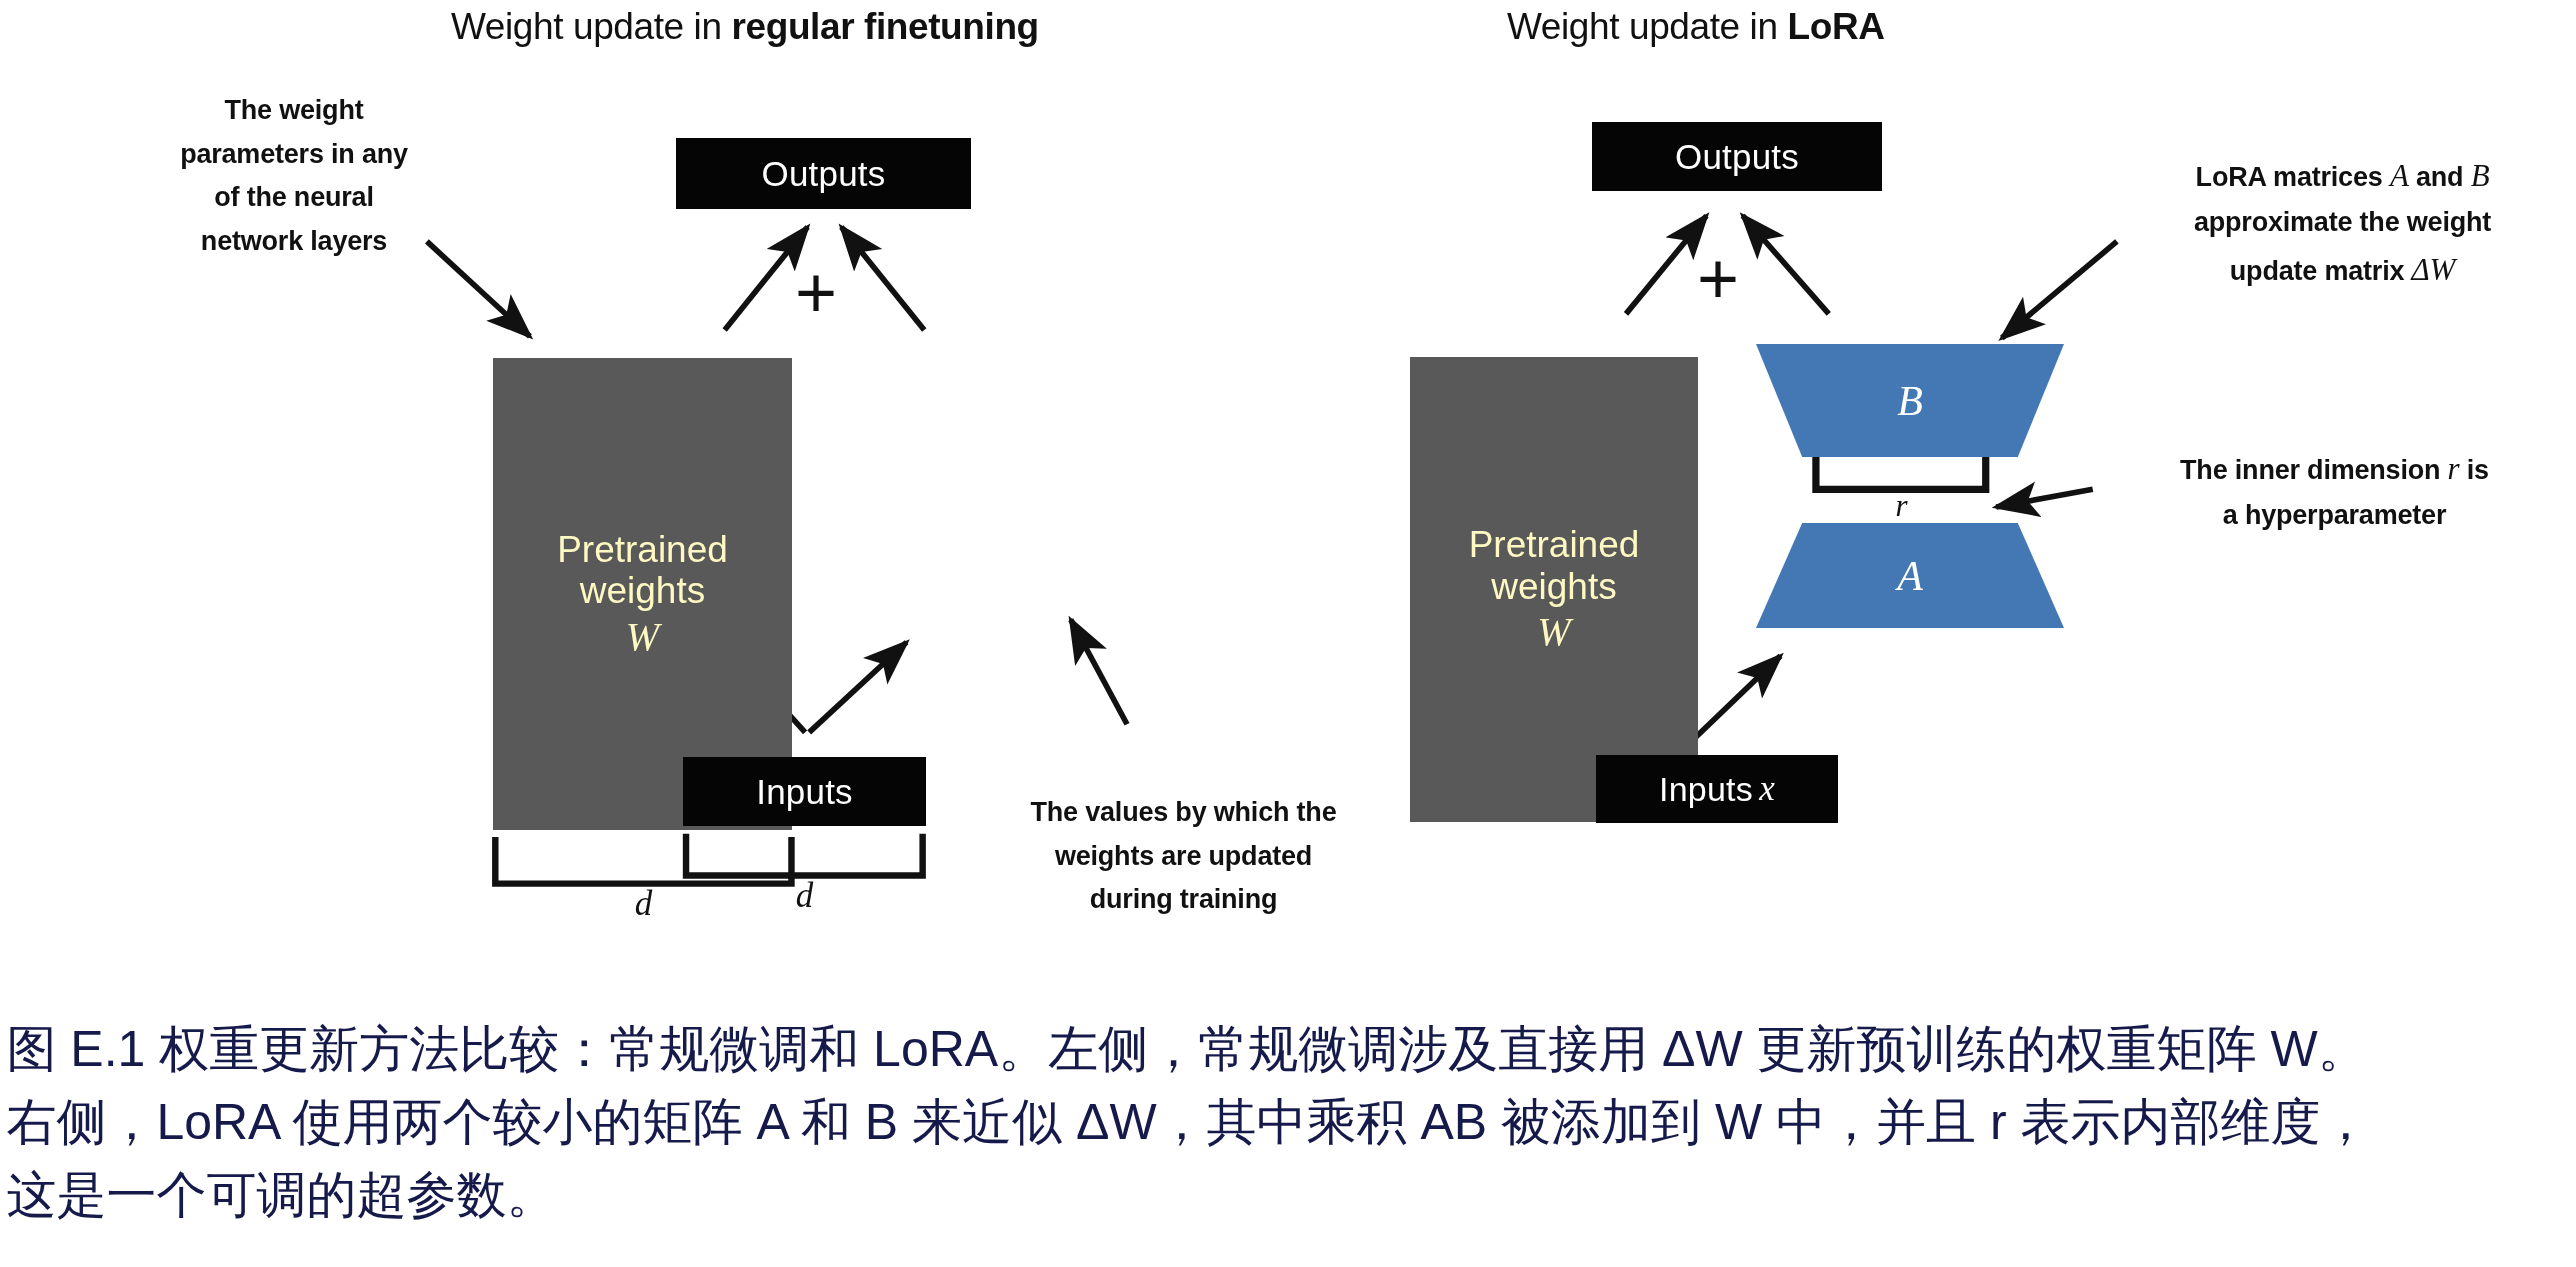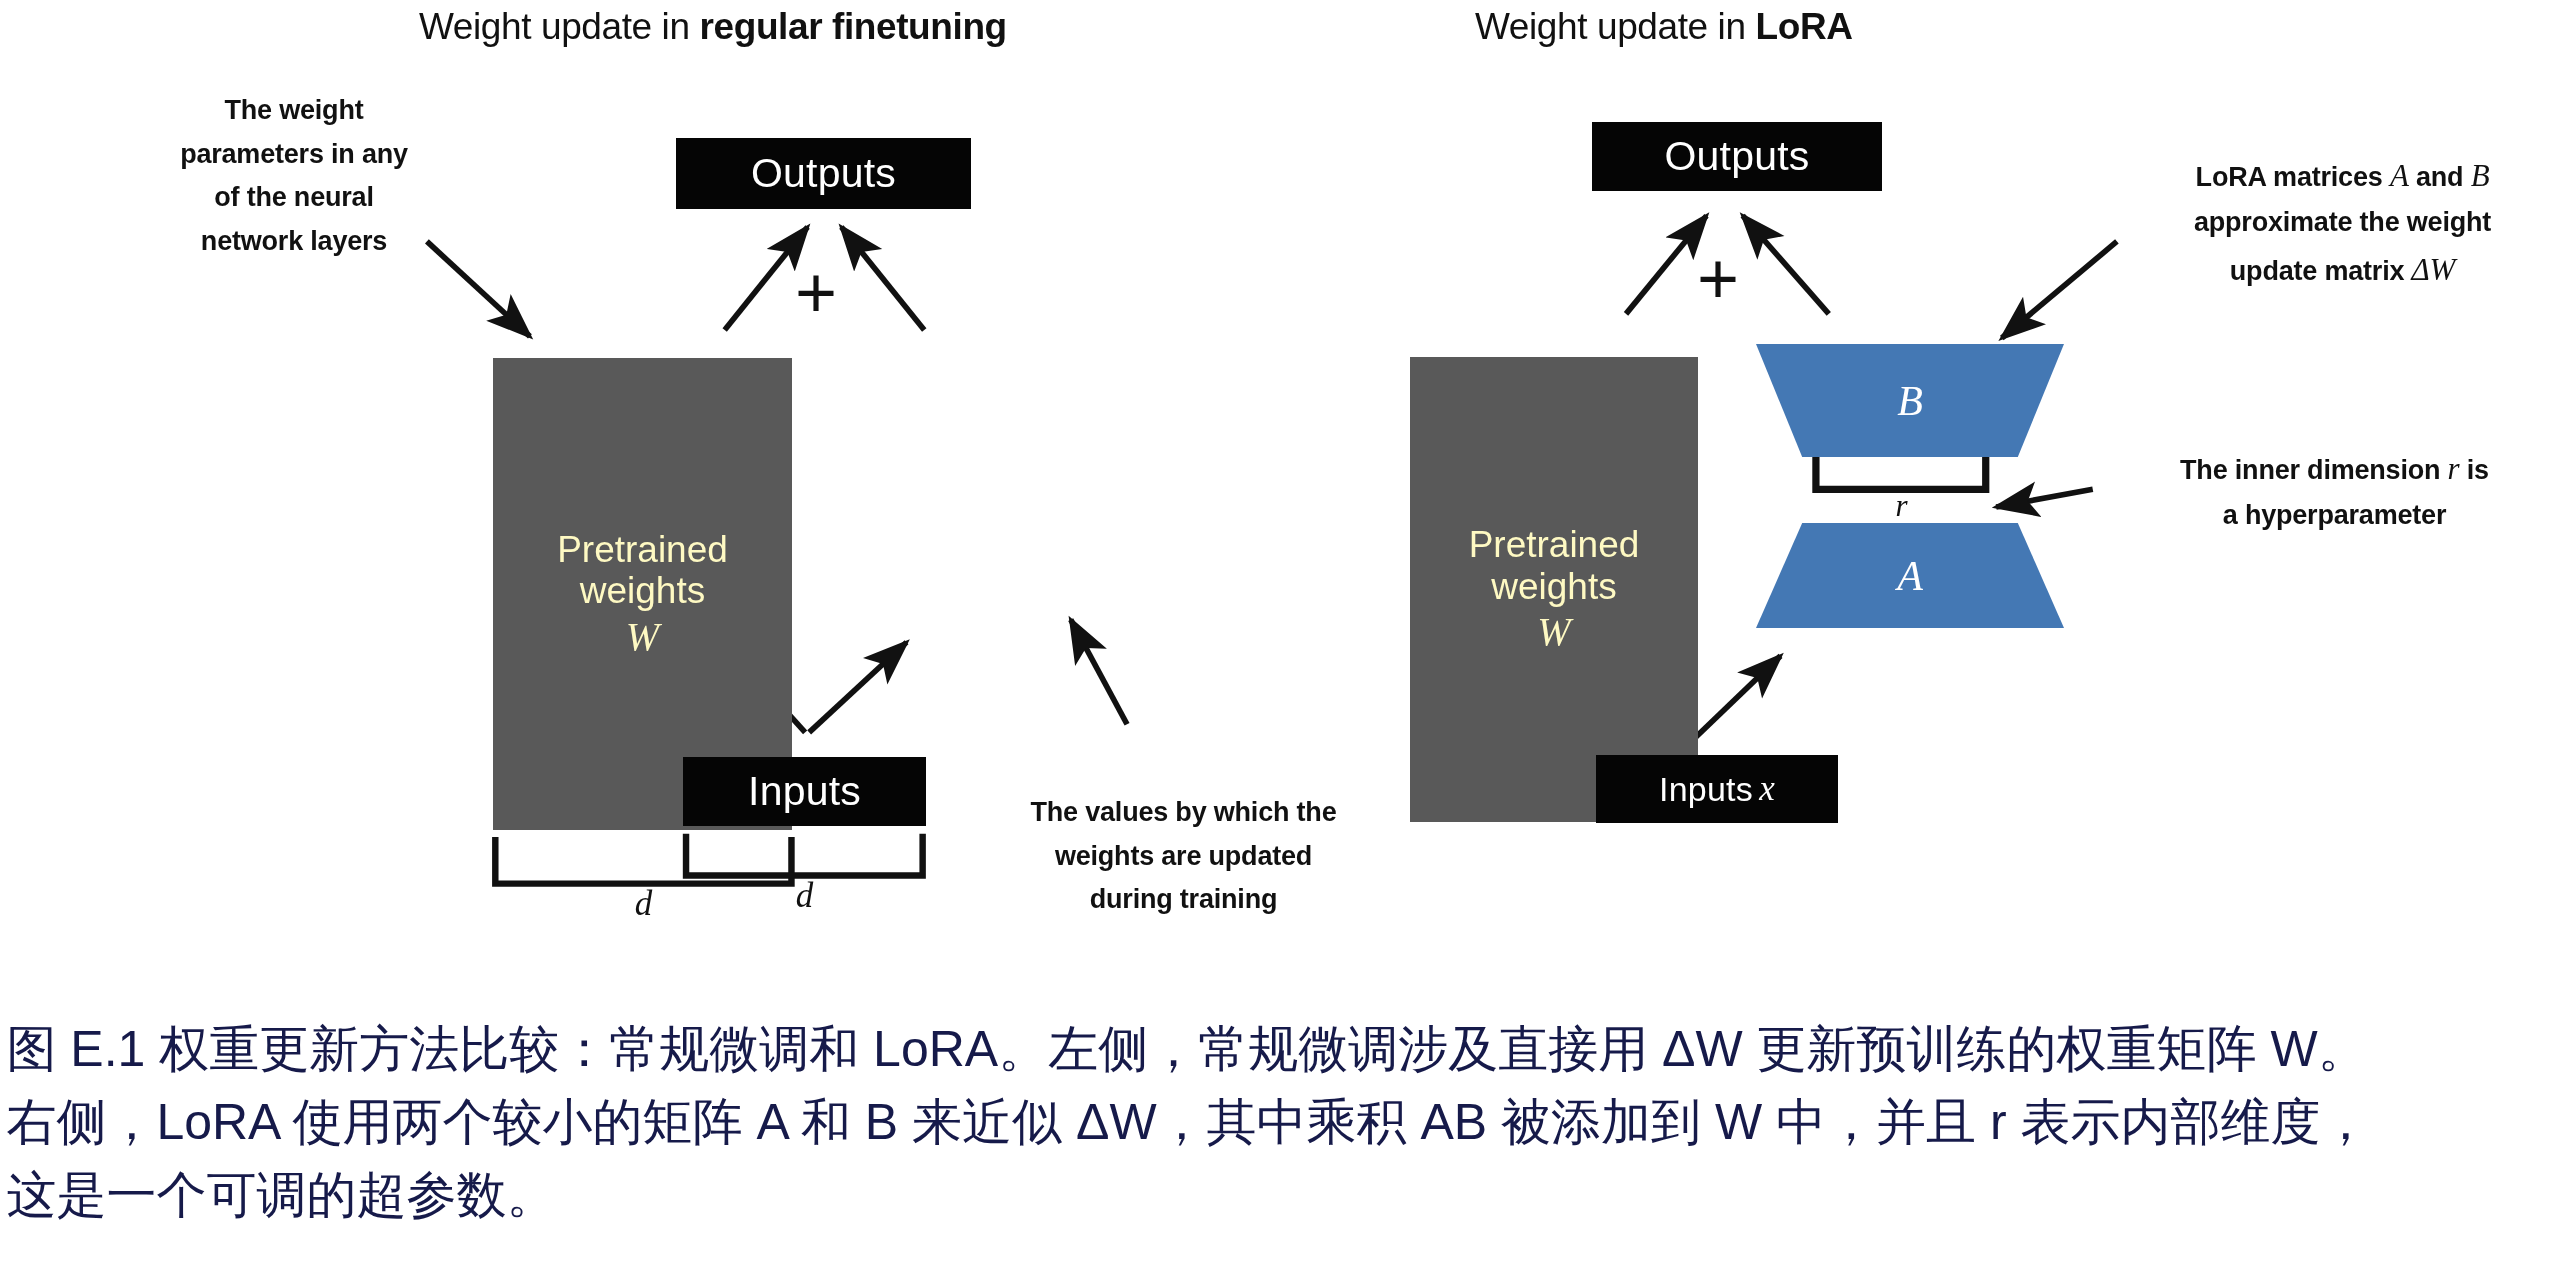--- a/index.html
+++ b/index.html
@@ -1,24 +1,24 @@
 <!DOCTYPE html>
 <html style="font-size:13px"><head>
 <meta charset="utf-8">
 <style>
   html,body{margin:0;padding:0;}
   body{width:2576px;height:1267px;background:#ffffff;font-family:"Liberation Sans",sans-serif;position:relative;overflow:hidden;}
   #stage{position:absolute;left:0;top:0;width:2576px;height:1267px;}
   .abs{position:absolute;}
   
-  .panel-title{font-family:"Liberation Sans",sans-serif;font-size:37px;color:#111;white-space:nowrap;letter-spacing:-0.4px;}
+  .panel-title{font-family:"Liberation Sans",sans-serif;font-size:37px;color:#111;white-space:nowrap;letter-spacing:-0.4px;margin-left:32px;}
   .panel-title b{font-weight:bold;}
   
   .blackbox{background:#050505;color:#fff;display:flex;align-items:center;justify-content:center;
-            font-size:41px;font-family:"Liberation Sans",sans-serif;letter-spacing:0.2px;}
+            font-size:35px;font-family:"Liberation Sans",sans-serif;letter-spacing:0.2px;}
   .blackbox i{font-family:"Liberation Serif",serif;font-style:italic;padding-left:.18em;font-size:35px;}
   
   .wblock{display:flex;flex-direction:column;align-items:center;justify-content:center;color:#fef9c3;
           font-family:"Liberation Sans",sans-serif;font-size:37px;line-height:1.12;text-align:center;}
   .wblock.gray{background:#595959;}
   .wblock.blue{background:#4478b4;}
   .wblock .math{font-family:"Liberation Serif",serif;font-style:italic;font-size:40px;margin-top:3.2px;}
   
   .trap{position:absolute;background:#4478b4;display:flex;align-items:center;justify-content:center;
         color:#fff;font-family:"Liberation Serif",serif;font-style:italic;font-size:42px;}

